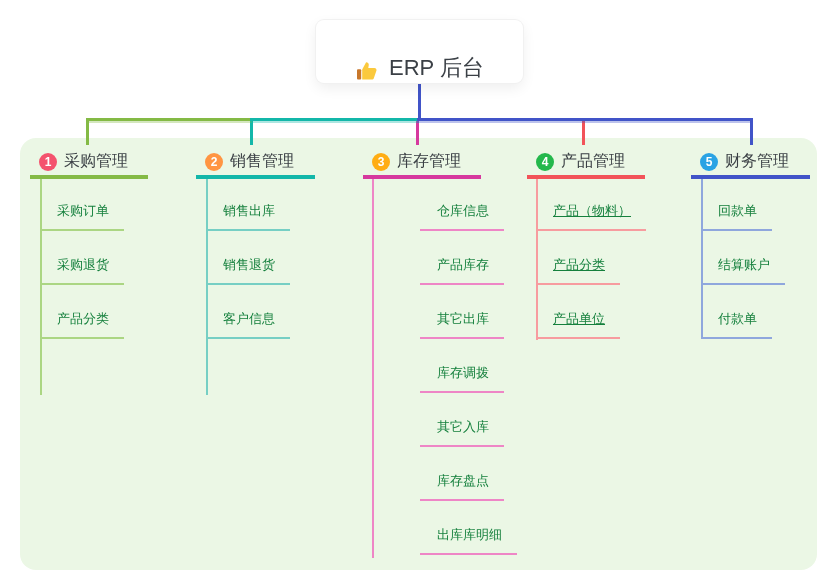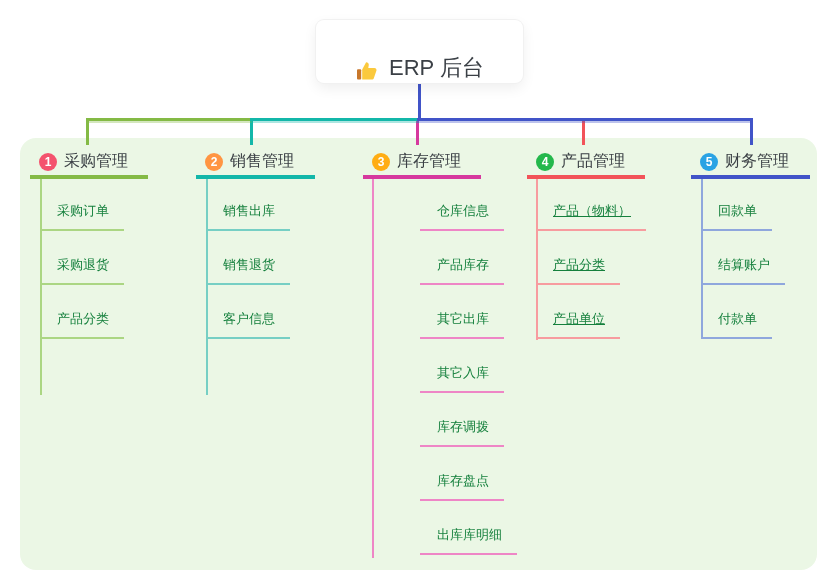--- a/index.html
+++ b/index.html
@@ -165,24 +165,24 @@
   <li>
       <span>仓库信息</span>
     </li>
   <li>
       <span>产品库存</span>
     </li>
   <li>
       <span>其它出库</span>
     </li>
   <li>
+      <span>库存调拨</span>
+    </li>
+  <li>
       <span>其它入库</span>
-    </li>
-  <li>
-      <span>库存调拨</span>
     </li>
   <li>
       <span>库存盘点</span>
     </li>
   <li>
       <span>出库库明细</span>
     </li>
 </ul>
 
 <div class="abs branch-header bh4">

